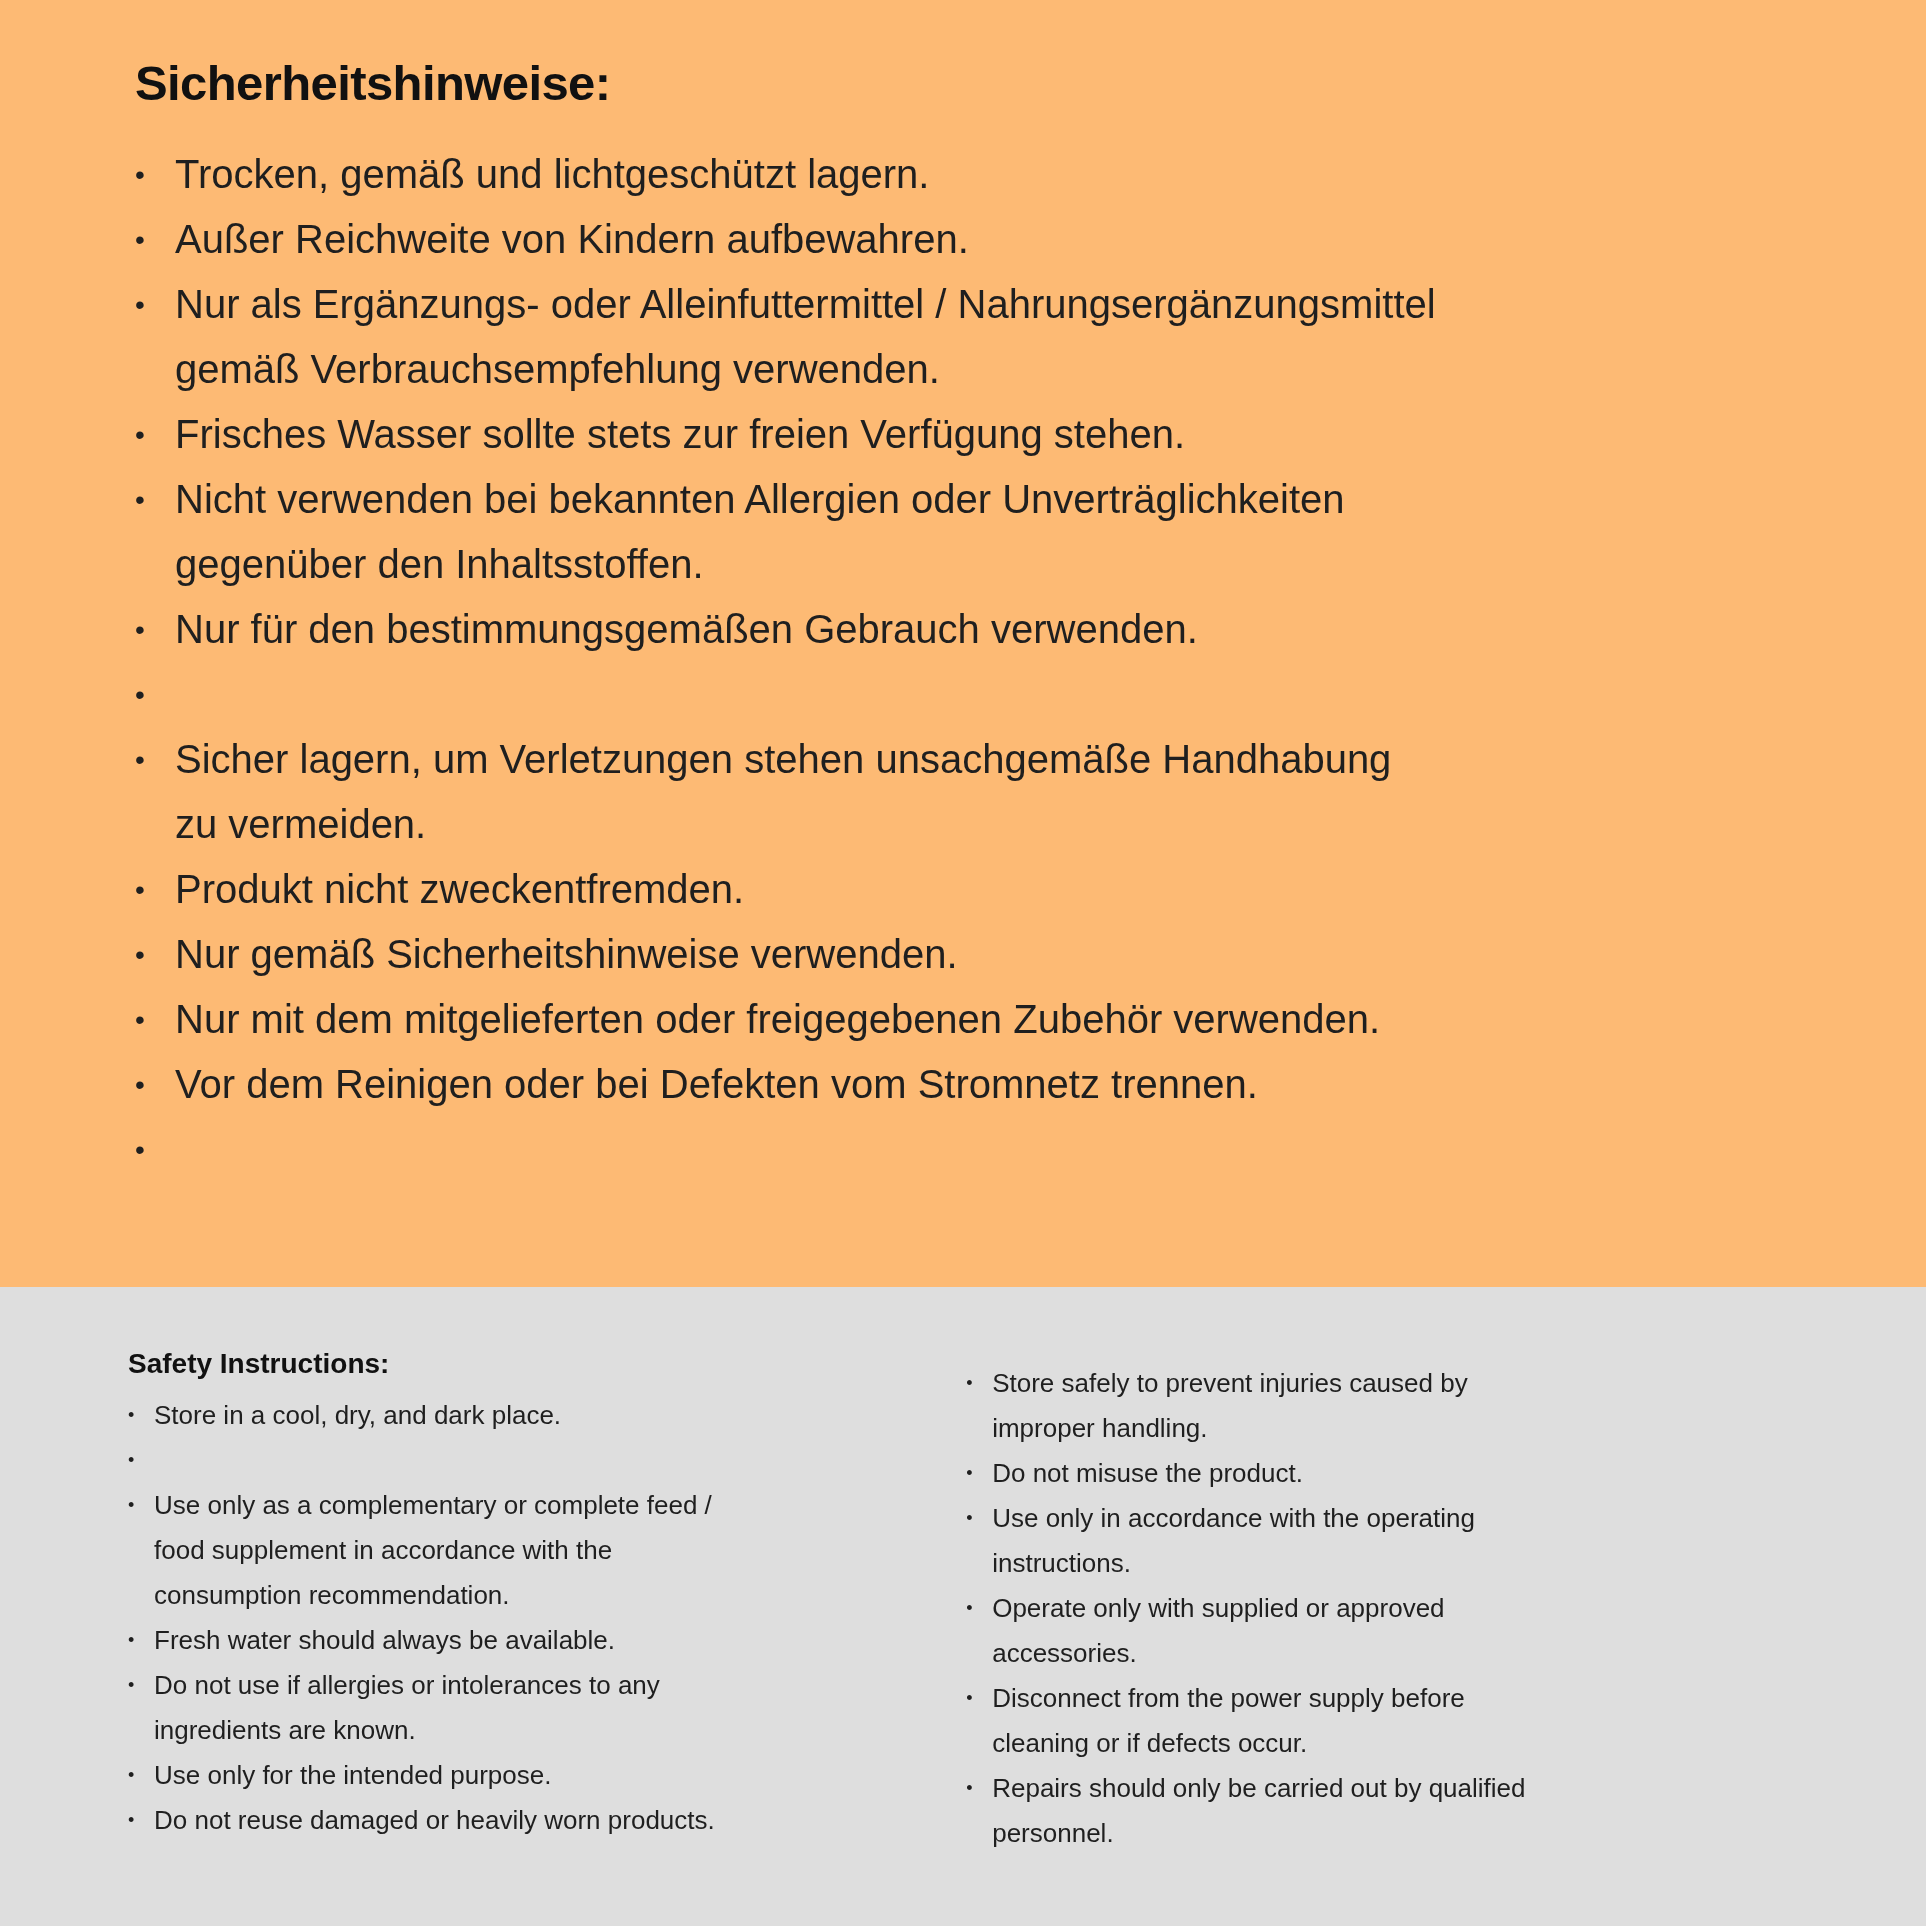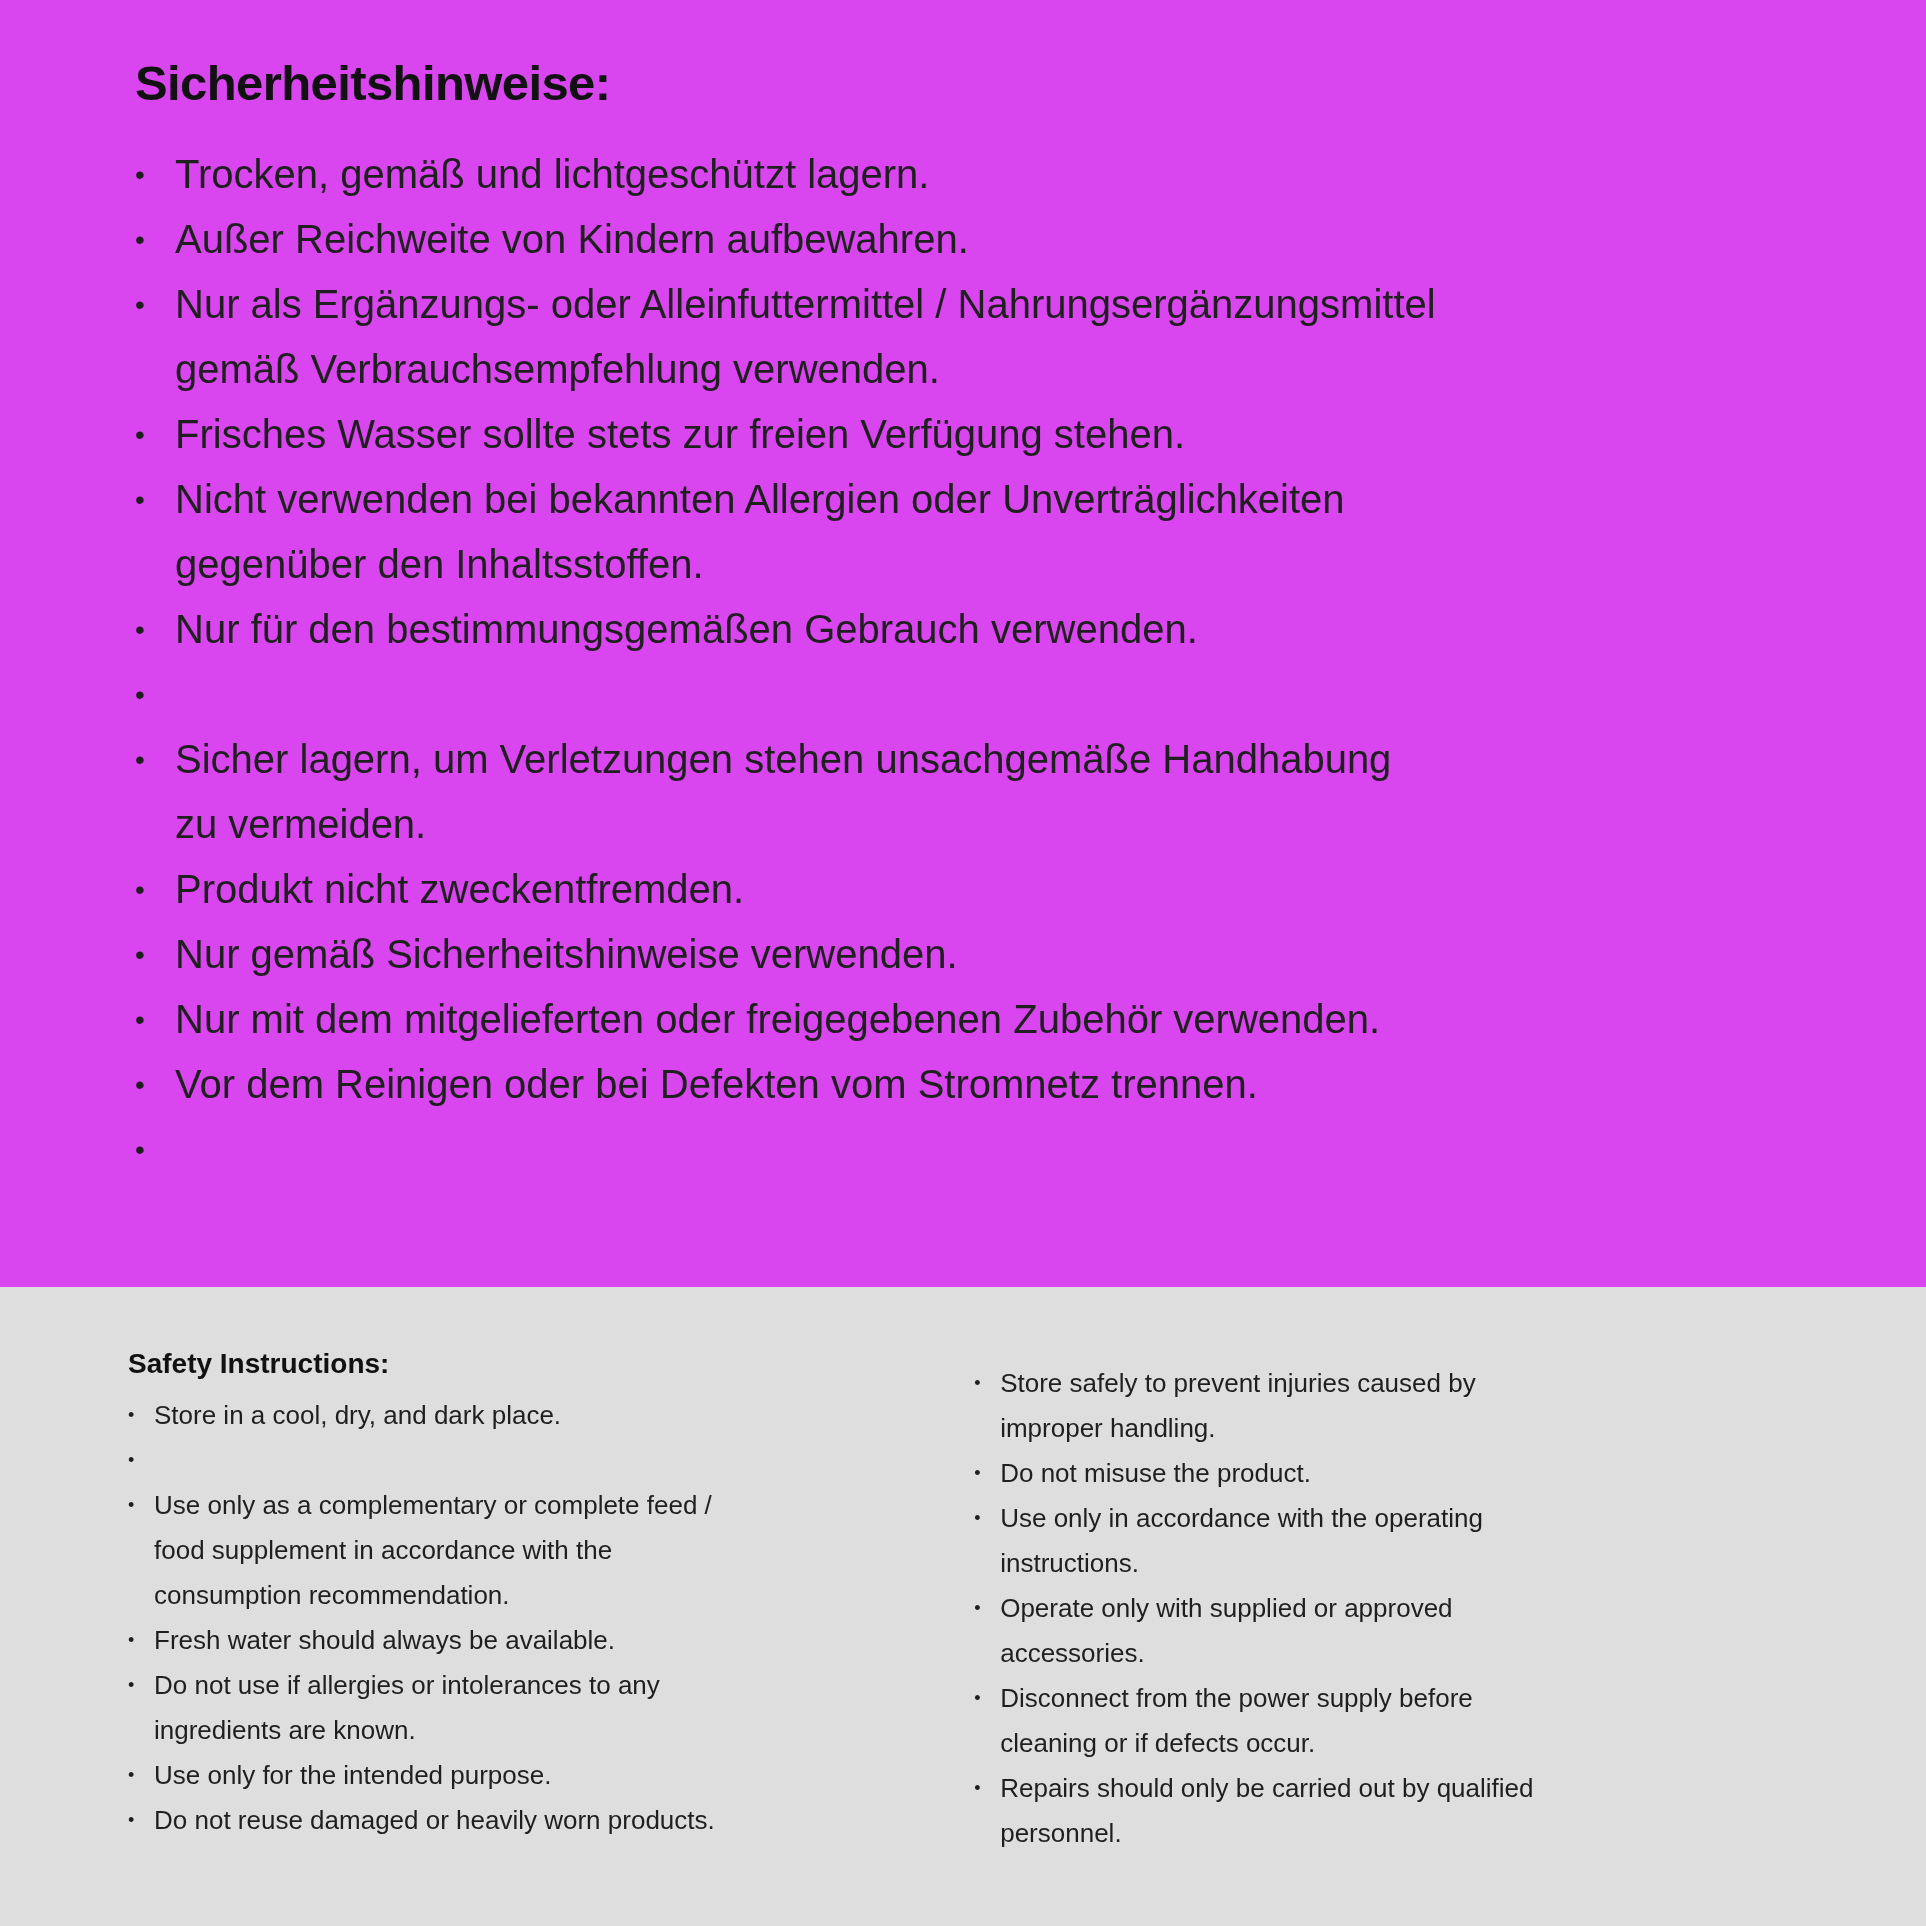--- a/index.html
+++ b/index.html
@@ -8,21 +8,21 @@
     height: 1926px;
     background: #ffffff;
     font-family: "Liberation Sans", "DejaVu Sans", sans-serif;
     color: #1f1f1f;
     overflow: hidden;
   }
   .top-section {
     height: 1287px;
     box-sizing: border-box;
     padding: 55px 39px 0 135px;
-    background: #d946ef;
+    background: #fdba74;
   }
   .german-title {
     font-size: 49px;
     font-weight: bold;
     color: #111111;
     margin: 0 0 31px 0;
     letter-spacing: -0.6px;
   }
   ul.bullet-list {
     list-style: none;
@@ -43,21 +43,20 @@
     line-height: 65px;
   }
   .item-text { white-space: pre-line; }
 
   .bottom-section {
     height: 639px;
     box-sizing: border-box;
     background: #dedede;
     display: flex;
     padding: 61px 26px 0 128px;
-    gap: 8px;
   }
   .col-left {
     flex: none;
     width: 835px;
   }
   .col-right {
     flex: 1;
     padding-top: 13px;
   }
   .english-title {

